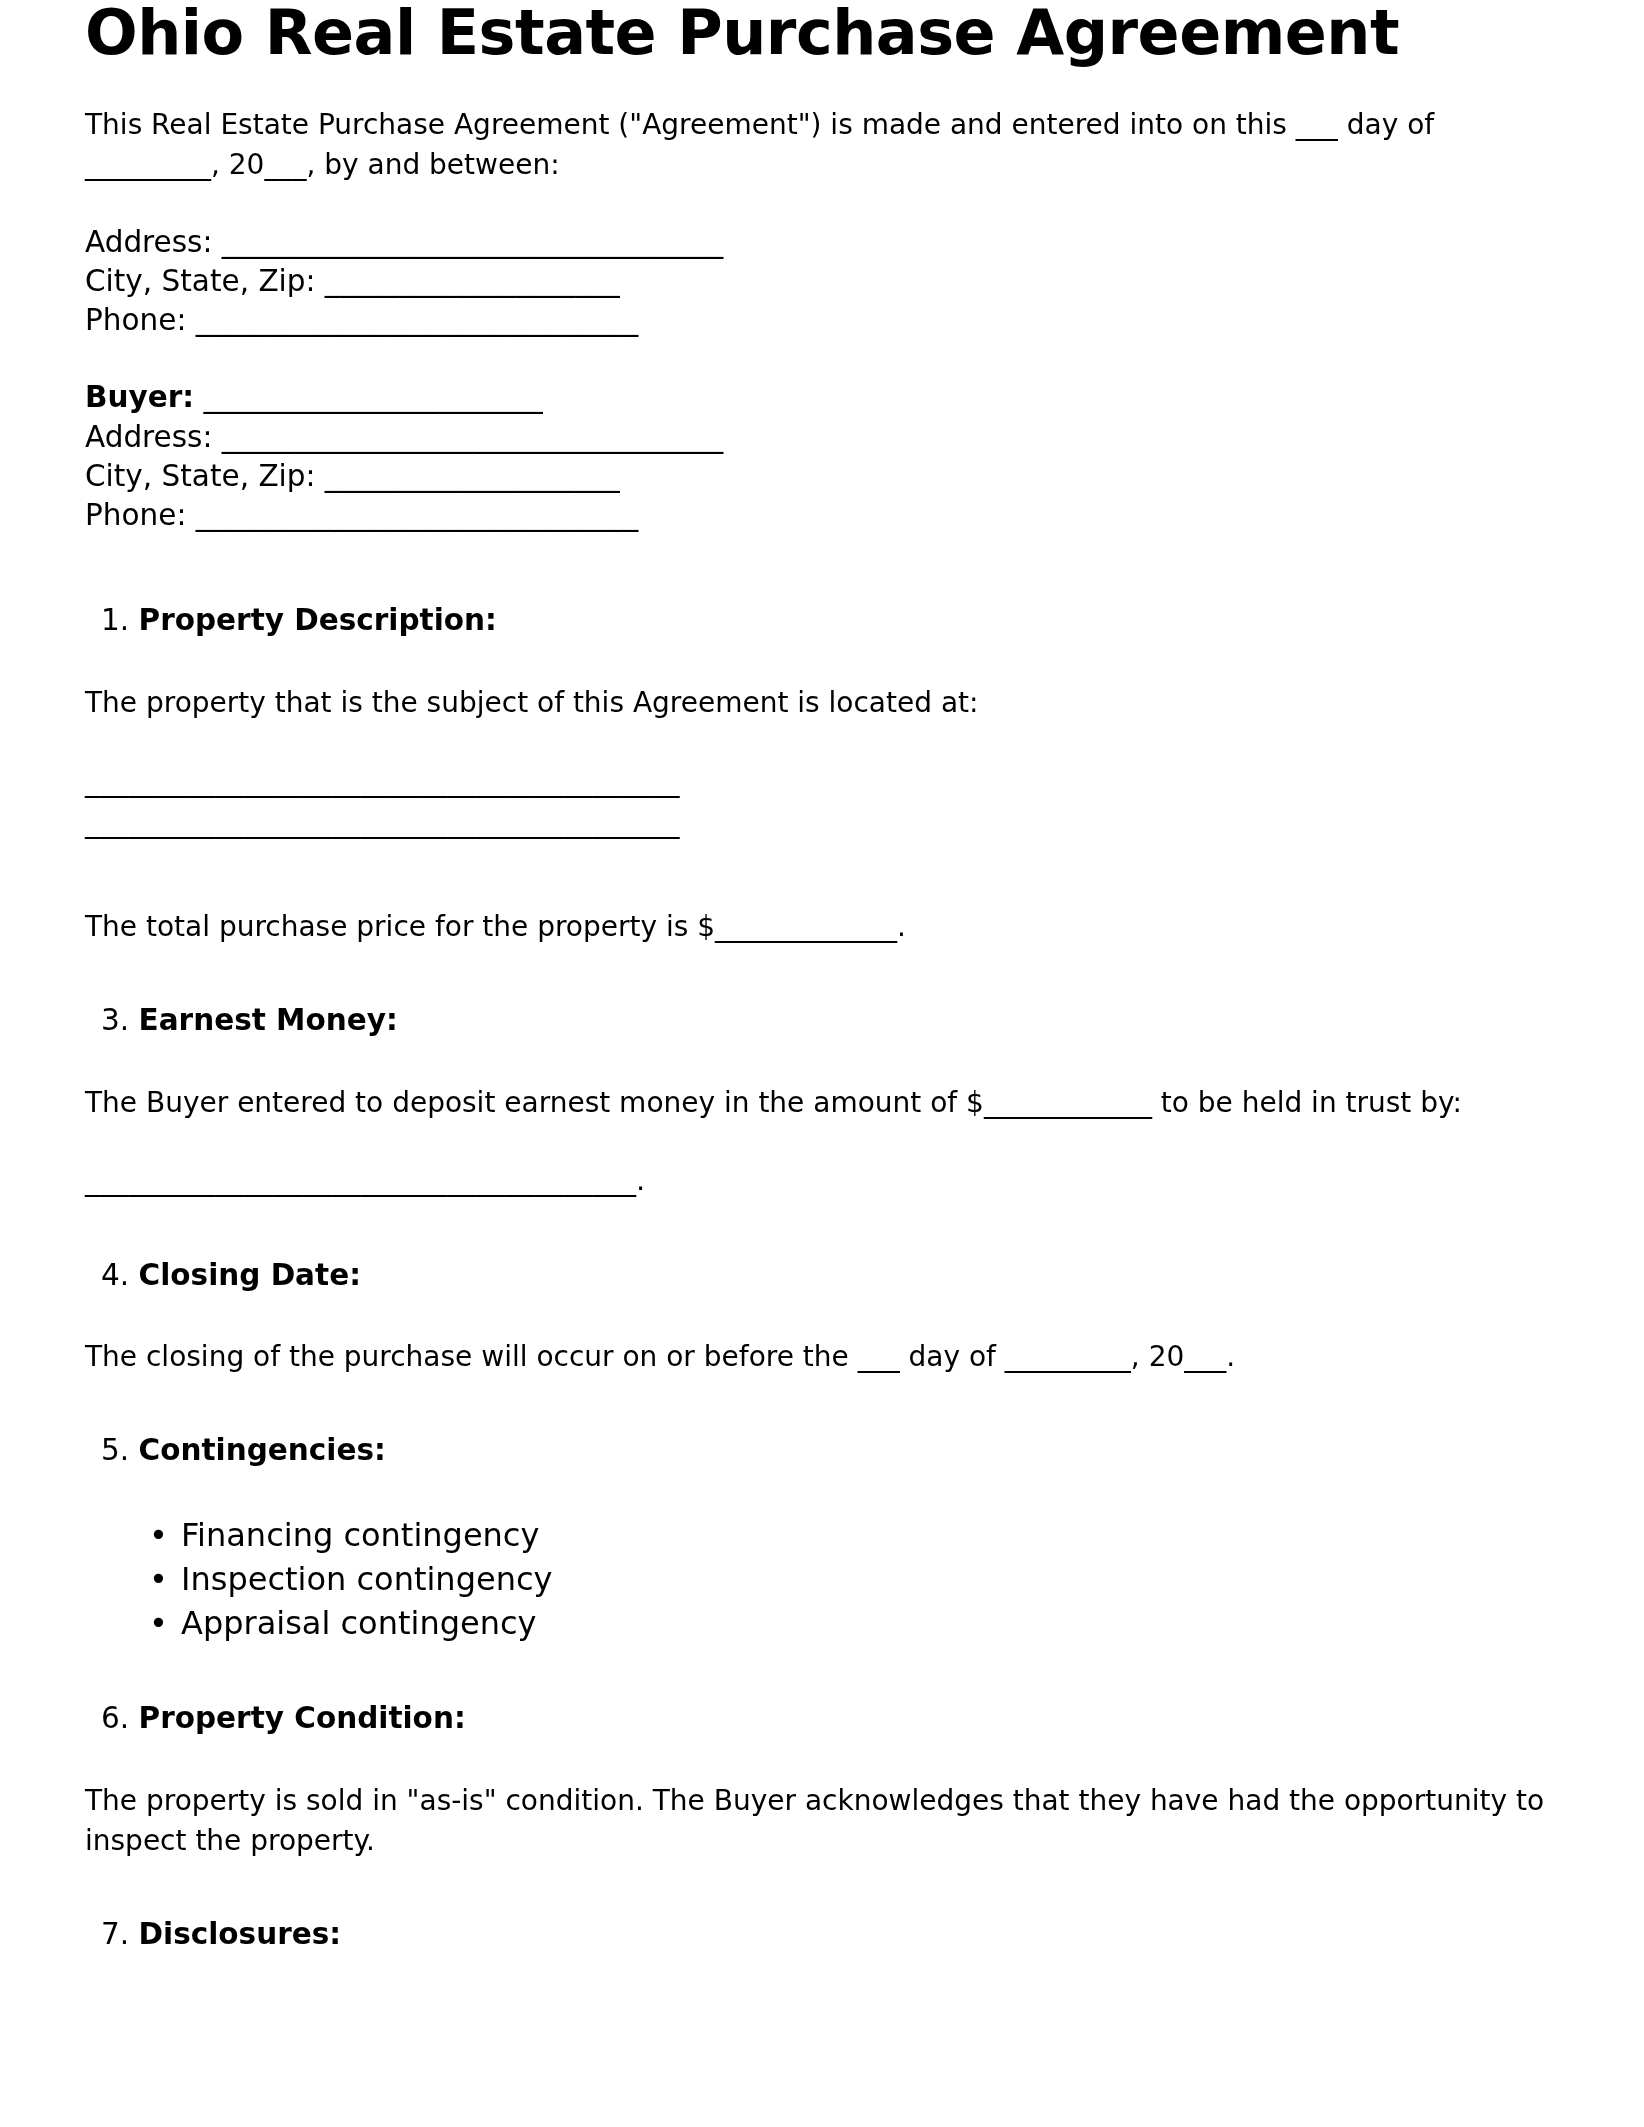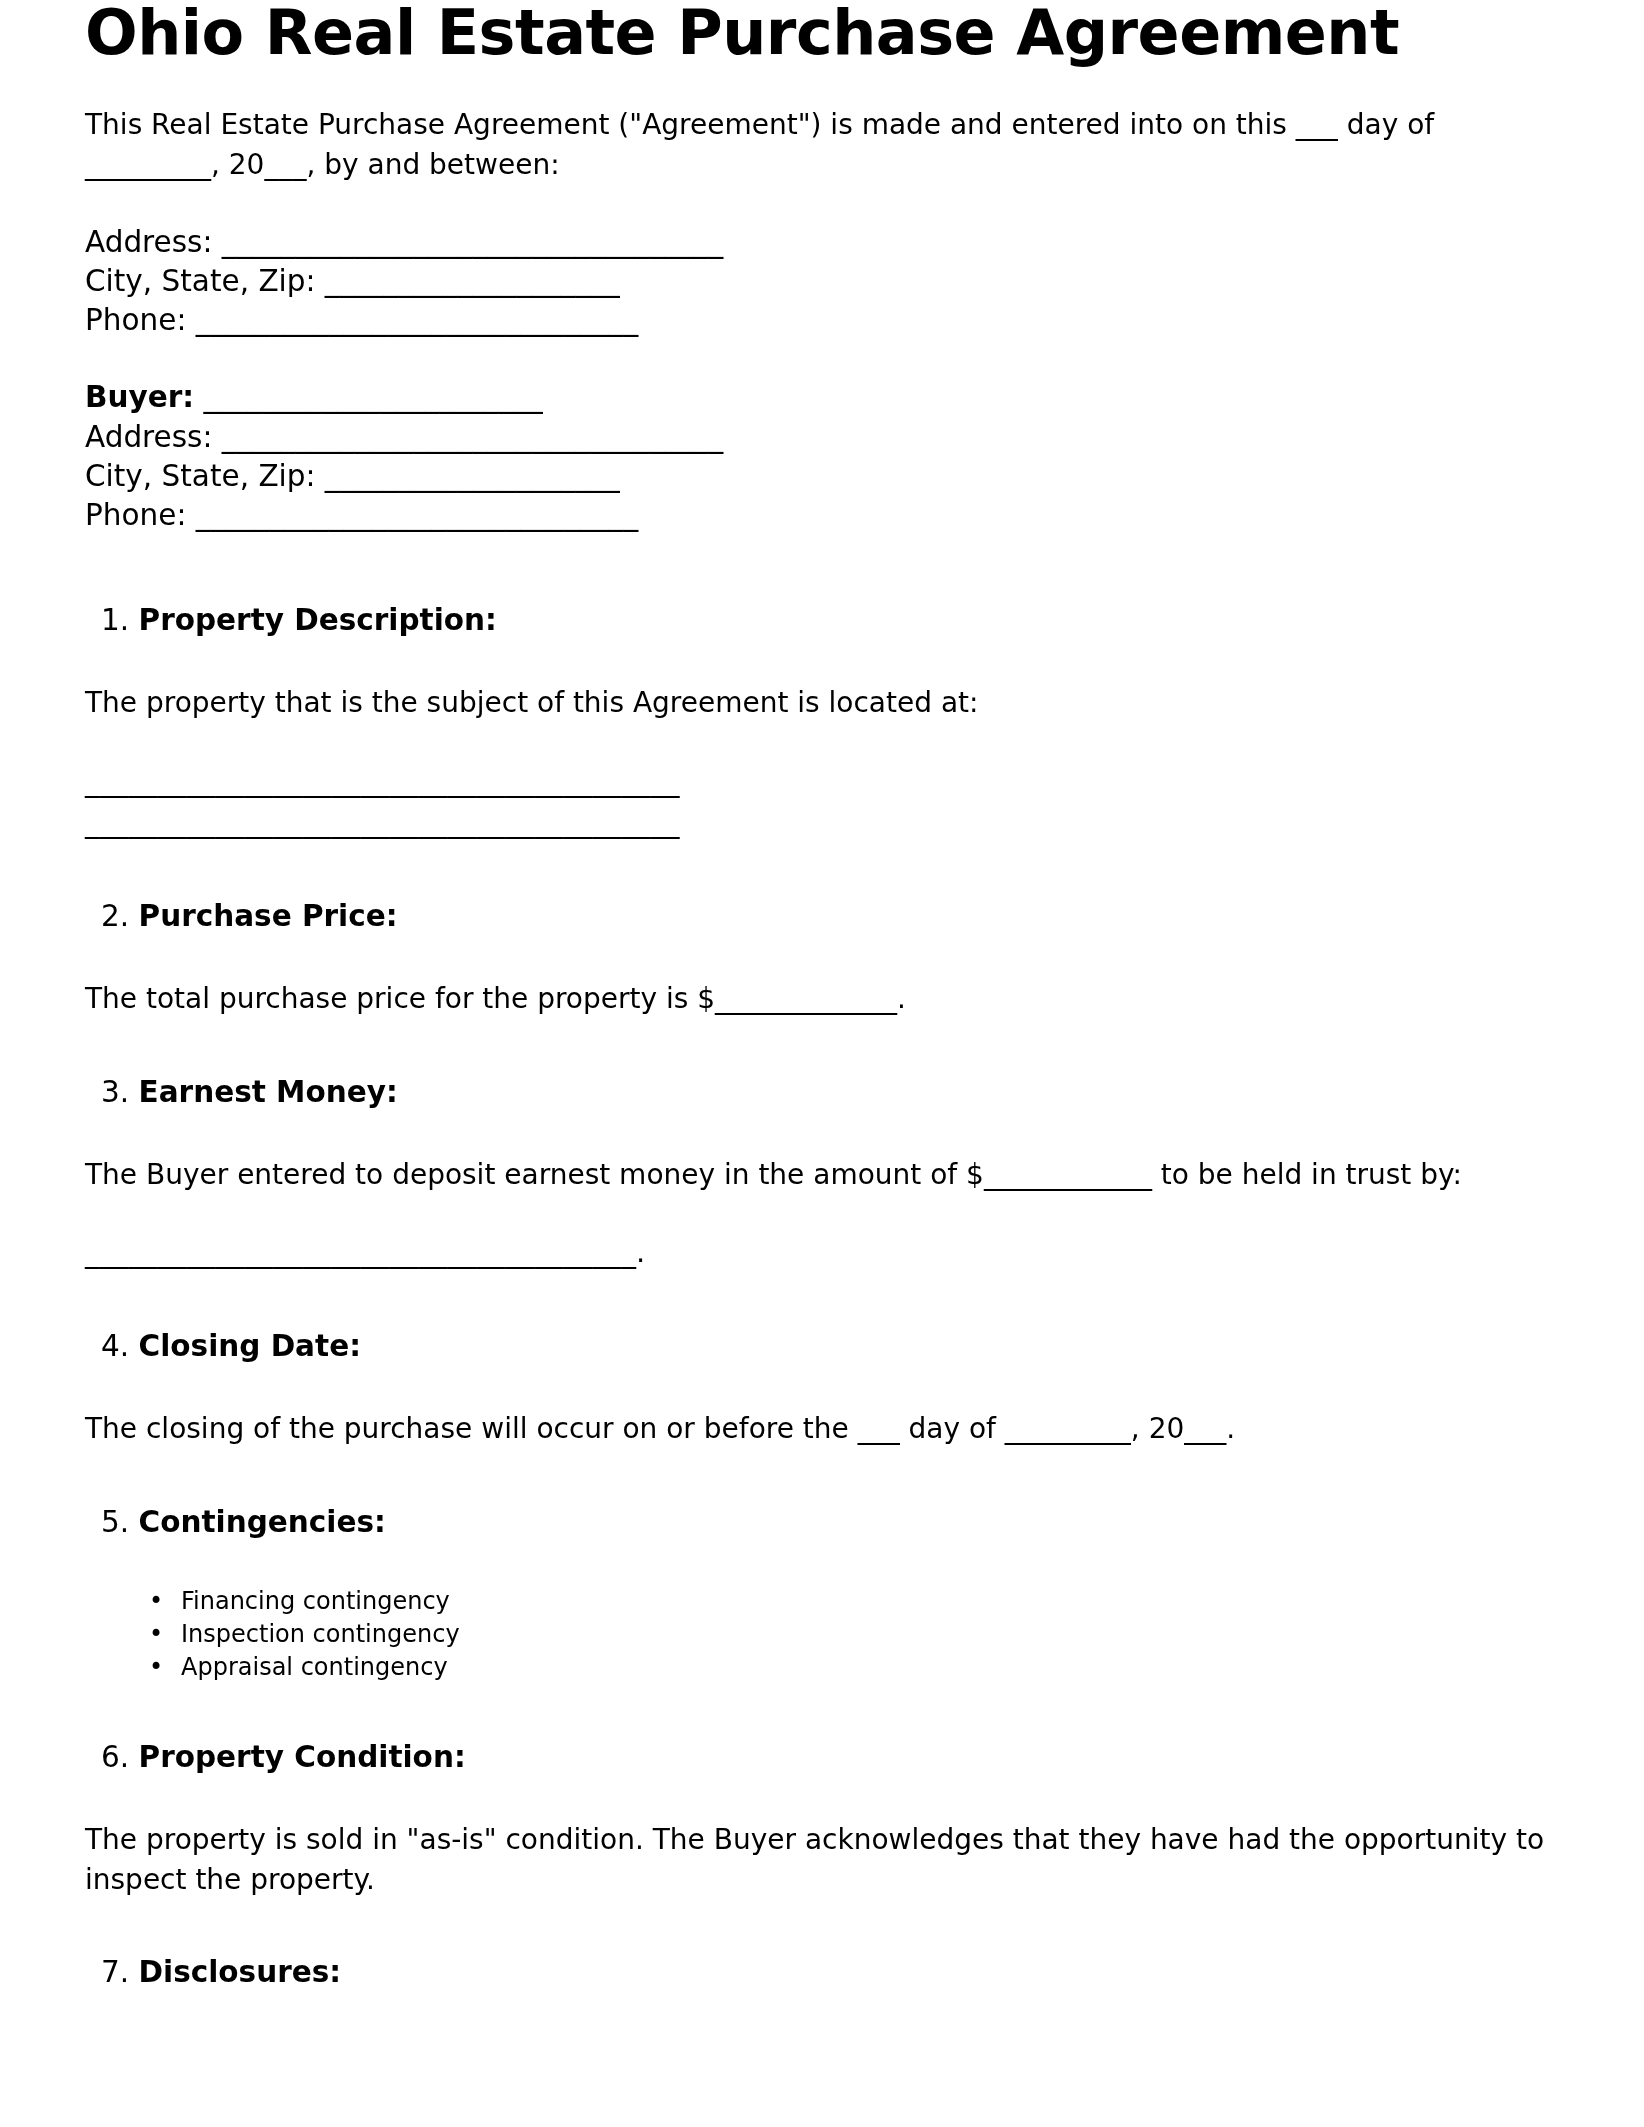--- a/index.html
+++ b/index.html
@@ -63,21 +63,21 @@
   .blank-line {
     font-size: 29px;
     line-height: 1.42;
     letter-spacing: 0px;
     white-space: pre;
   }
   ul.contingency-list {
     margin: 0;
     padding-left: 96px;
     list-style: none;
-    font-size: 24px;
+    font-size: 32px;
     line-height: 1.38;
   }
   ul.contingency-list li {
     position: relative;
     padding-left: 0;
   }
   ul.contingency-list li::before {
     content: "\2022";
     position: absolute;
     left: -32px;
@@ -118,21 +118,20 @@
 
   <p class="sec-head"><span class="num">1.</span> <span class="title">Property Description:</span></p>
   <div class="gap-sm"></div>
   <p class="para">The property that is the subject of this Agreement is located at:</p>
   <div class="gap-md"></div>
   <div class="blank-line">_________________________________________</div>
   <div class="blank-line">_________________________________________</div>
 
   <div class="gap-md"></div>
 
-  <p class="sec-head"><span class="num">2.</span> <span class="title">Purchase Price:</span></p>
   <div class="gap-sm"></div>
   <p class="para">The total purchase price for the property is $_____________.</p>
 
   <div class="gap-md"></div>
 
   <p class="sec-head"><span class="num">3.</span> <span class="title">Earnest Money:</span></p>
   <div class="gap-sm"></div>
   <p class="para">The Buyer entered to deposit earnest money in the amount of $____________ to be held in trust by:</p>
   <div class="gap-md"></div>
   <div class="blank-line">______________________________________.</div>

